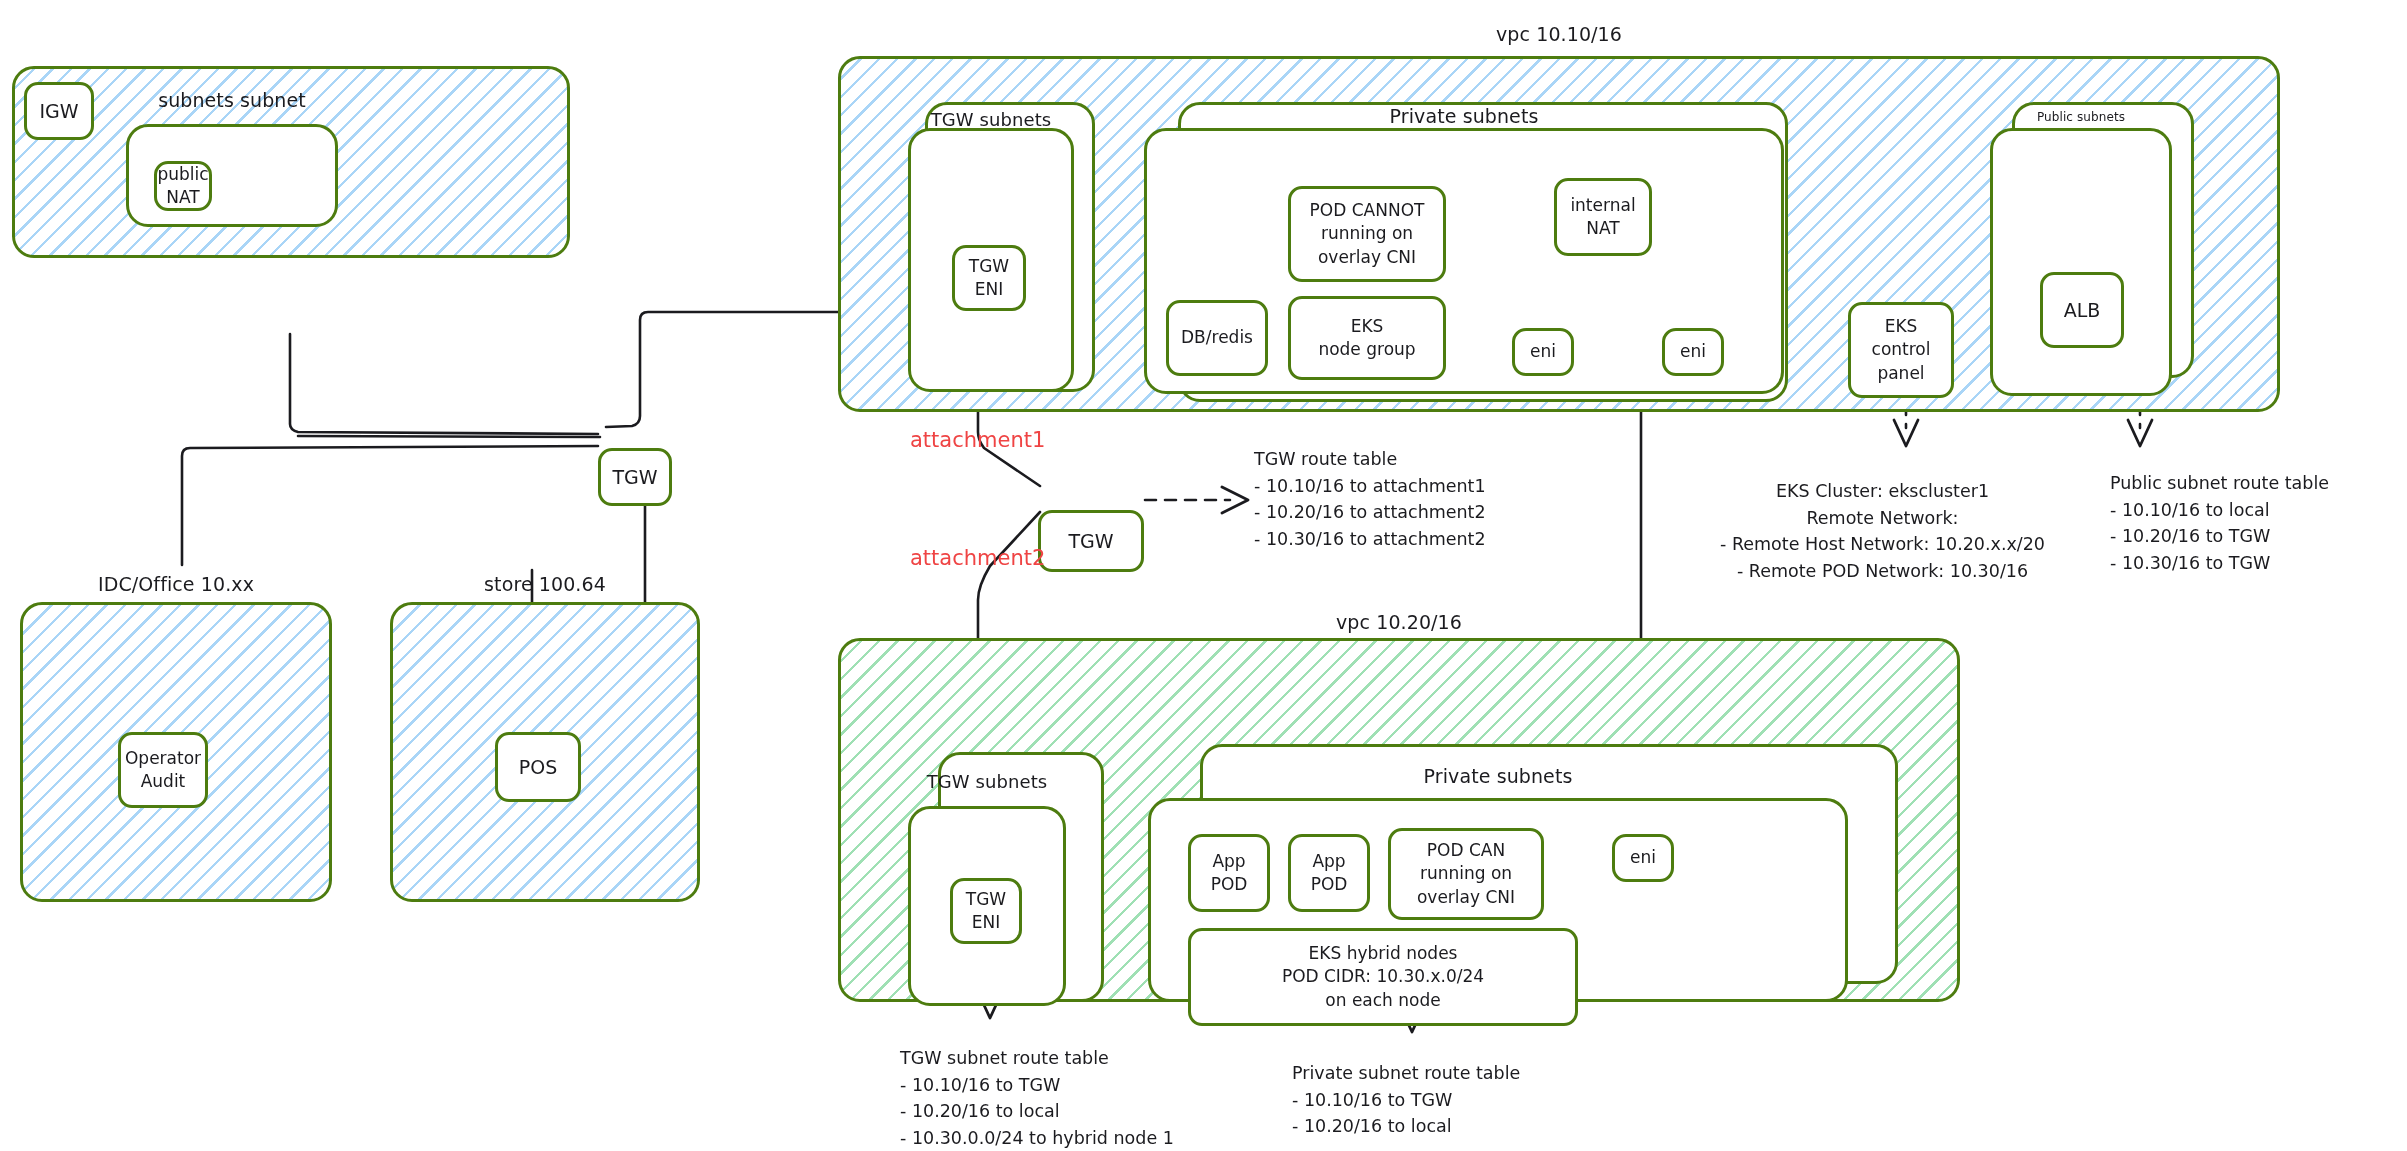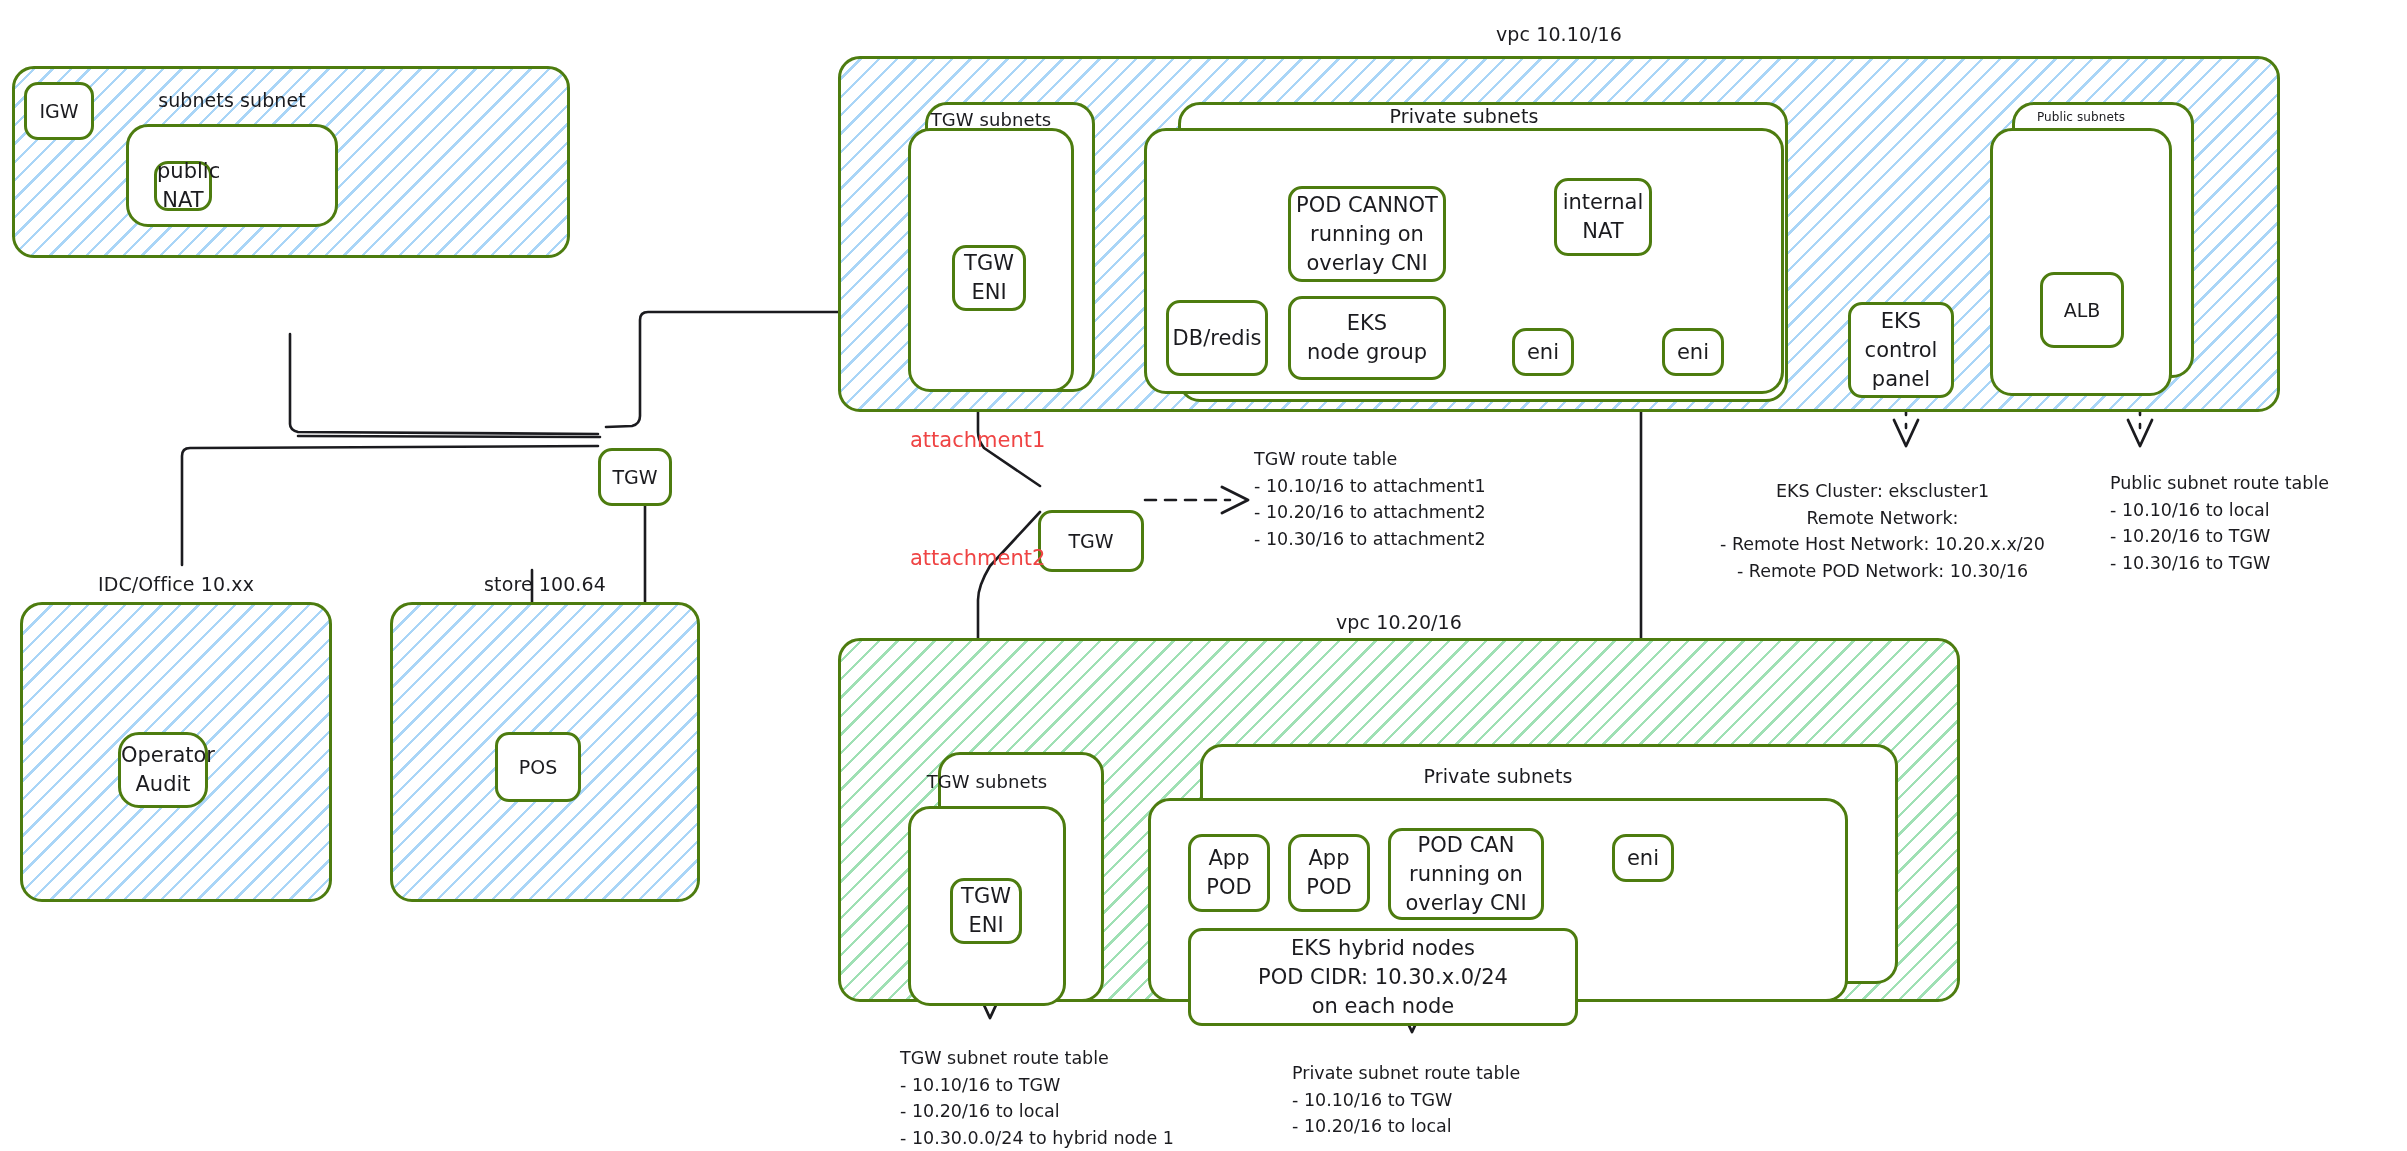--- a/index.html
+++ b/index.html
@@ -55,21 +55,21 @@
   }
   .ctr{
     position:absolute;
     left:0;right:0;top:50%;
     transform:translateY(-50%);
     text-align:center;
     font-size:19px;
     line-height:1.38;
     white-space:pre-line;
   }
-  .ctr.small{font-size:21px;}
+  .ctr.small{font-size:17px;}
   .note{
     position:absolute;
     font-size:17.5px;
     line-height:1.52;
     white-space:pre-line;
     color:#1b1b1f;
   }
   .edge-label{
     position:absolute;
     font-size:21px;
@@ -150,21 +150,21 @@
     <div class="ctr small">public
 NAT</div>
   </div>
 
   <div class="box plain sm" style="left:598px;top:408px;width:74px;height:58px;">
     <div class="ctr">TGW</div>
   </div>
 
   <div class="box hatch-blue" style="left:20px;top:562px;width:312px;height:300px;"></div>
   <div class="lbl title" style="top:572px;left:20px;width:312px;">IDC/Office 10.xx</div>
-  <div class="box plain sm" style="left:118px;top:692px;width:90px;height:76px;border-radius:21px;">
+  <div class="box plain sm" style="left:118px;top:692px;width:90px;height:76px;">
     <div class="ctr small">Operator
 Audit</div>
   </div>
 
   <div class="box hatch-blue" style="left:390px;top:562px;width:310px;height:300px;"></div>
   <div class="lbl title" style="top:572px;left:390px;width:310px;">store 100.64</div>
   <div class="box plain sm" style="left:495px;top:692px;width:86px;height:70px;">
     <div class="ctr">POS</div>
   </div>
 

